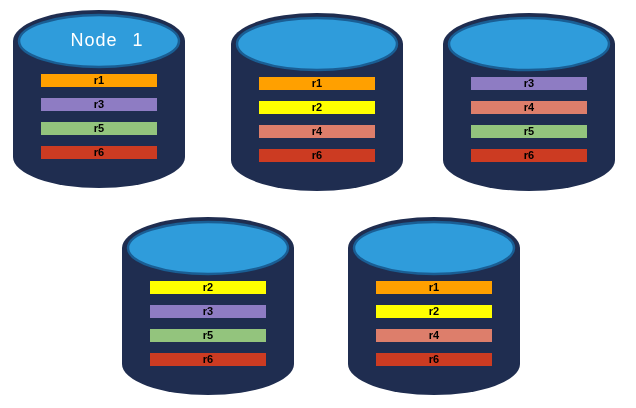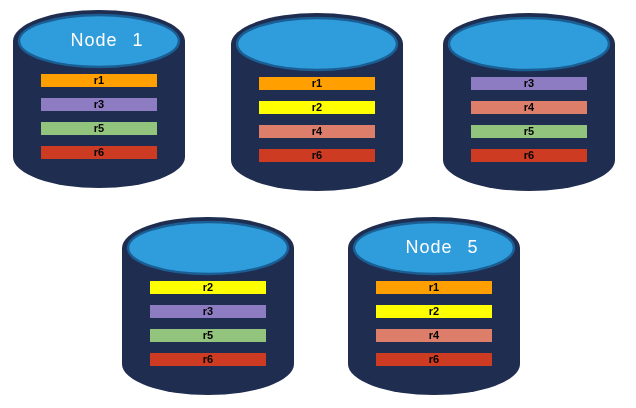--- a/index.html
+++ b/index.html
@@ -120,21 +120,20 @@
         <div class="bar" style="background: rgb(142, 124, 195);">r3</div>
         <div class="bar" style="background: rgb(147, 196, 125);">r5</div>
         <div class="bar" style="background: rgb(204, 59, 34);">r6</div>
       </div>
   </div>
     <div class="cylinder pos-n5">
     <svg viewBox="0 0 174 182" aria-hidden="true">
       <path class="cyl-silhouette" d="M1,33 A86,31 0 0 1 173,33 L173,149 A86,31 0 0 1 1,149 Z"></path>
       <ellipse class="cyl-top" cx="87" cy="33" rx="80" ry="26"></ellipse>
     </svg>
-    <div class="node-title">Node 5</div>
     <div class="bars">
         <div class="bar" style="background: rgb(255, 160, 0);">r1</div>
         <div class="bar" style="background: rgb(255, 255, 0);">r2</div>
         <div class="bar" style="background: rgb(221, 126, 107);">r4</div>
         <div class="bar" style="background: rgb(204, 59, 34);">r6</div>
       </div>
   </div>
   </div>
 
 </body></html>

